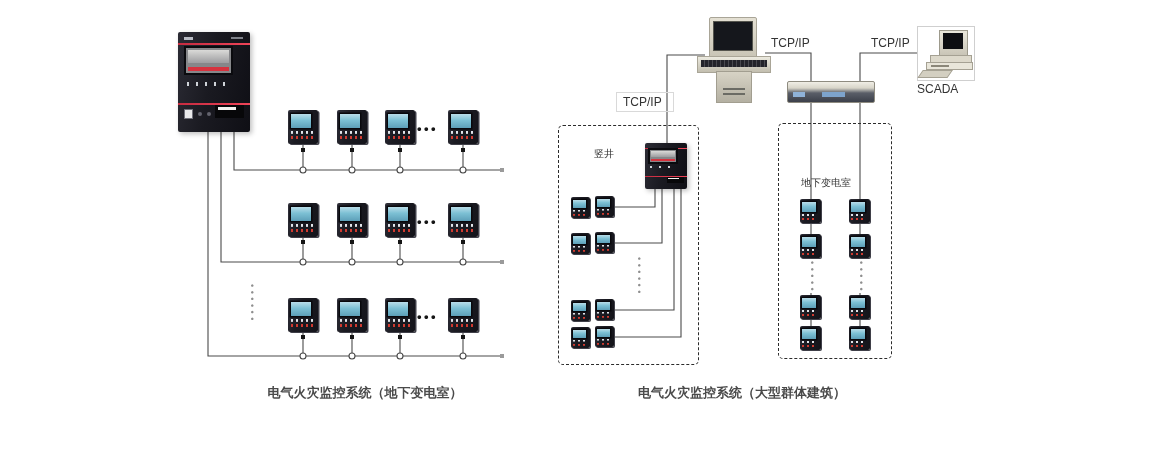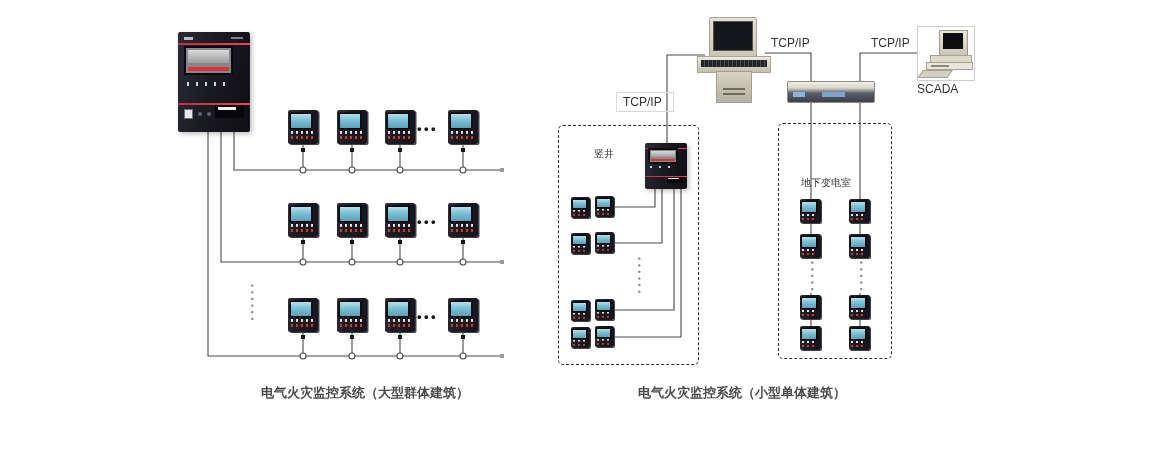--- a/index.html
+++ b/index.html
@@ -194,21 +194,21 @@
   <div class="hdots" style="left:417px;top:215px">•••</div>
 
   <div class="meter" style="left:288px;top:298px"></div>
   <div class="meter" style="left:337px;top:298px"></div>
   <div class="meter" style="left:385px;top:298px"></div>
   <div class="meter" style="left:448px;top:298px"></div>
   <div class="hdots" style="left:417px;top:310px">•••</div>
 
   <div class="vdots" style="left:247px;top:284px">••••••</div>
 
-  <div class="caption" style="left:245px;top:384px">电气火灾监控系统（大型群体建筑）</div>
+  <div class="caption" style="left:245px;top:384px">电气火灾监控系统（地下变电室）</div>
 
   <div class="console" style="left:697px;top:17px;width:72px;height:84px;">
     <div class="c-mon"></div>
     <div class="c-tray"></div>
     <div class="c-ped"></div>
   </div>
 
   <div class="switch" style="left:787px;top:81px;width:86px;height:20px;"></div>
 
   <div class="scadabox" style="left:917px;top:26px;width:56px;height:53px;">
@@ -251,15 +251,15 @@
   <div class="meter s70" style="left:849px;top:199px"></div>
   <div class="meter s70" style="left:800px;top:234px"></div>
   <div class="meter s70" style="left:849px;top:234px"></div>
   <div class="meter s70" style="left:800px;top:295px"></div>
   <div class="meter s70" style="left:849px;top:295px"></div>
   <div class="meter s70" style="left:800px;top:326px"></div>
   <div class="meter s70" style="left:849px;top:326px"></div>
   <div class="vdots" style="left:807px;top:261px">•••••</div>
   <div class="vdots" style="left:856px;top:261px">•••••</div>
 
-  <div class="caption" style="left:622px;top:384px">电气火灾监控系统（小型单体建筑）</div>
+  <div class="caption" style="left:622px;top:384px">电气火灾监控系统（大型群体建筑）</div>
 
 </div>
 
 </body></html>

